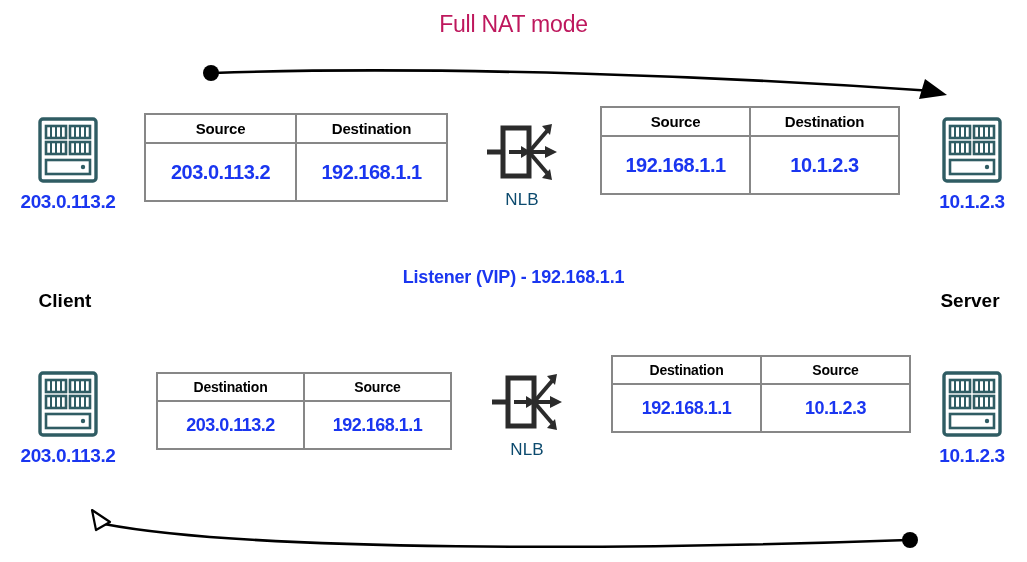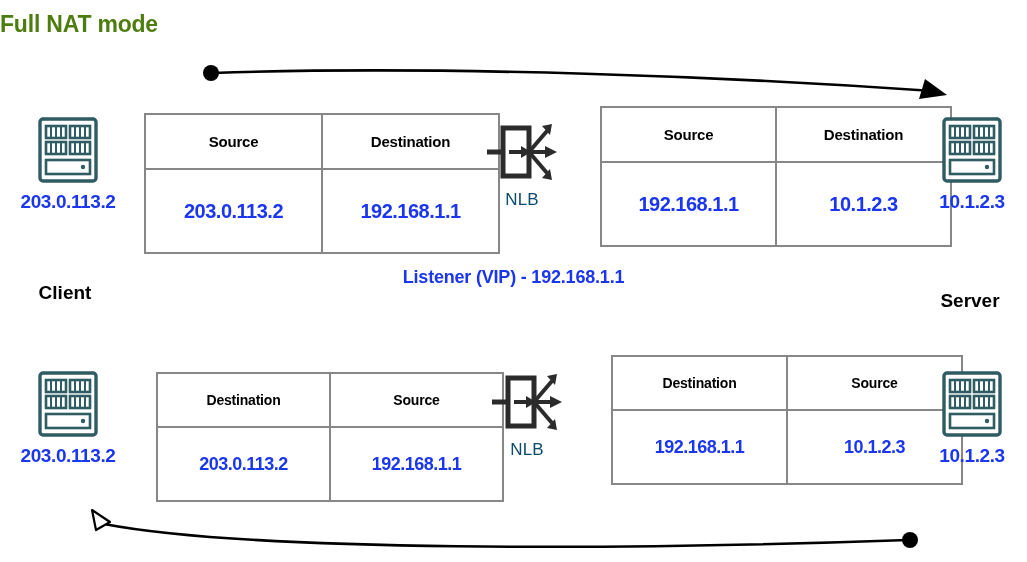--- a/index.html
+++ b/index.html
@@ -19,24 +19,24 @@
     width: 1027px;
     height: 562px;
   }
   .abs { position: absolute; }
 
   
   #title {
     left: 0;
     top: 11px;
     width: 1027px;
-    text-align: left;
+    text-align: center;
     font-size: 23px;
-    font-weight: bold;
-    color: #4d7c0f;
+    font-weight: normal;
+    color: #be185d;
     letter-spacing: -0.2px;
   }
 
   
   #listener-label {
     left: 0;
     top: 267px;
     width: 1027px;
     text-align: center;
     font-size: 18px;
@@ -46,21 +46,21 @@
   }
 
   
   .side-label {
     font-size: 19px;
     font-weight: bold;
     color: #000000;
     text-align: center;
     width: 130px;
   }
-  #client-label { left: 0px; top: 282px; }
+  #client-label { left: 0px; top: 290px; }
   #server-label { left: 905px; top: 290px; }
 
   
   .endpoint { width: 120px; text-align: center; }
   .endpoint .icon-wrap {
     width: 120px;
     height: 76px;
     display: flex;
     align-items: center;
     justify-content: center;
@@ -81,21 +81,21 @@
   
   .packet-table {
     border-collapse: collapse;
     background: #ffffff;
     table-layout: fixed;
   }
   .packet-table th,
   .packet-table td {
     border: 2px solid #878787;
     text-align: center;
-    padding: 14px;
+    padding: 1px;
     margin-left: 44px;
   }
   .packet-table th {
     height: 25px;
     font-size: 15px;
     font-weight: bold;
     color: #000000;
     letter-spacing: -0.2px;
   }
   .packet-table td {

